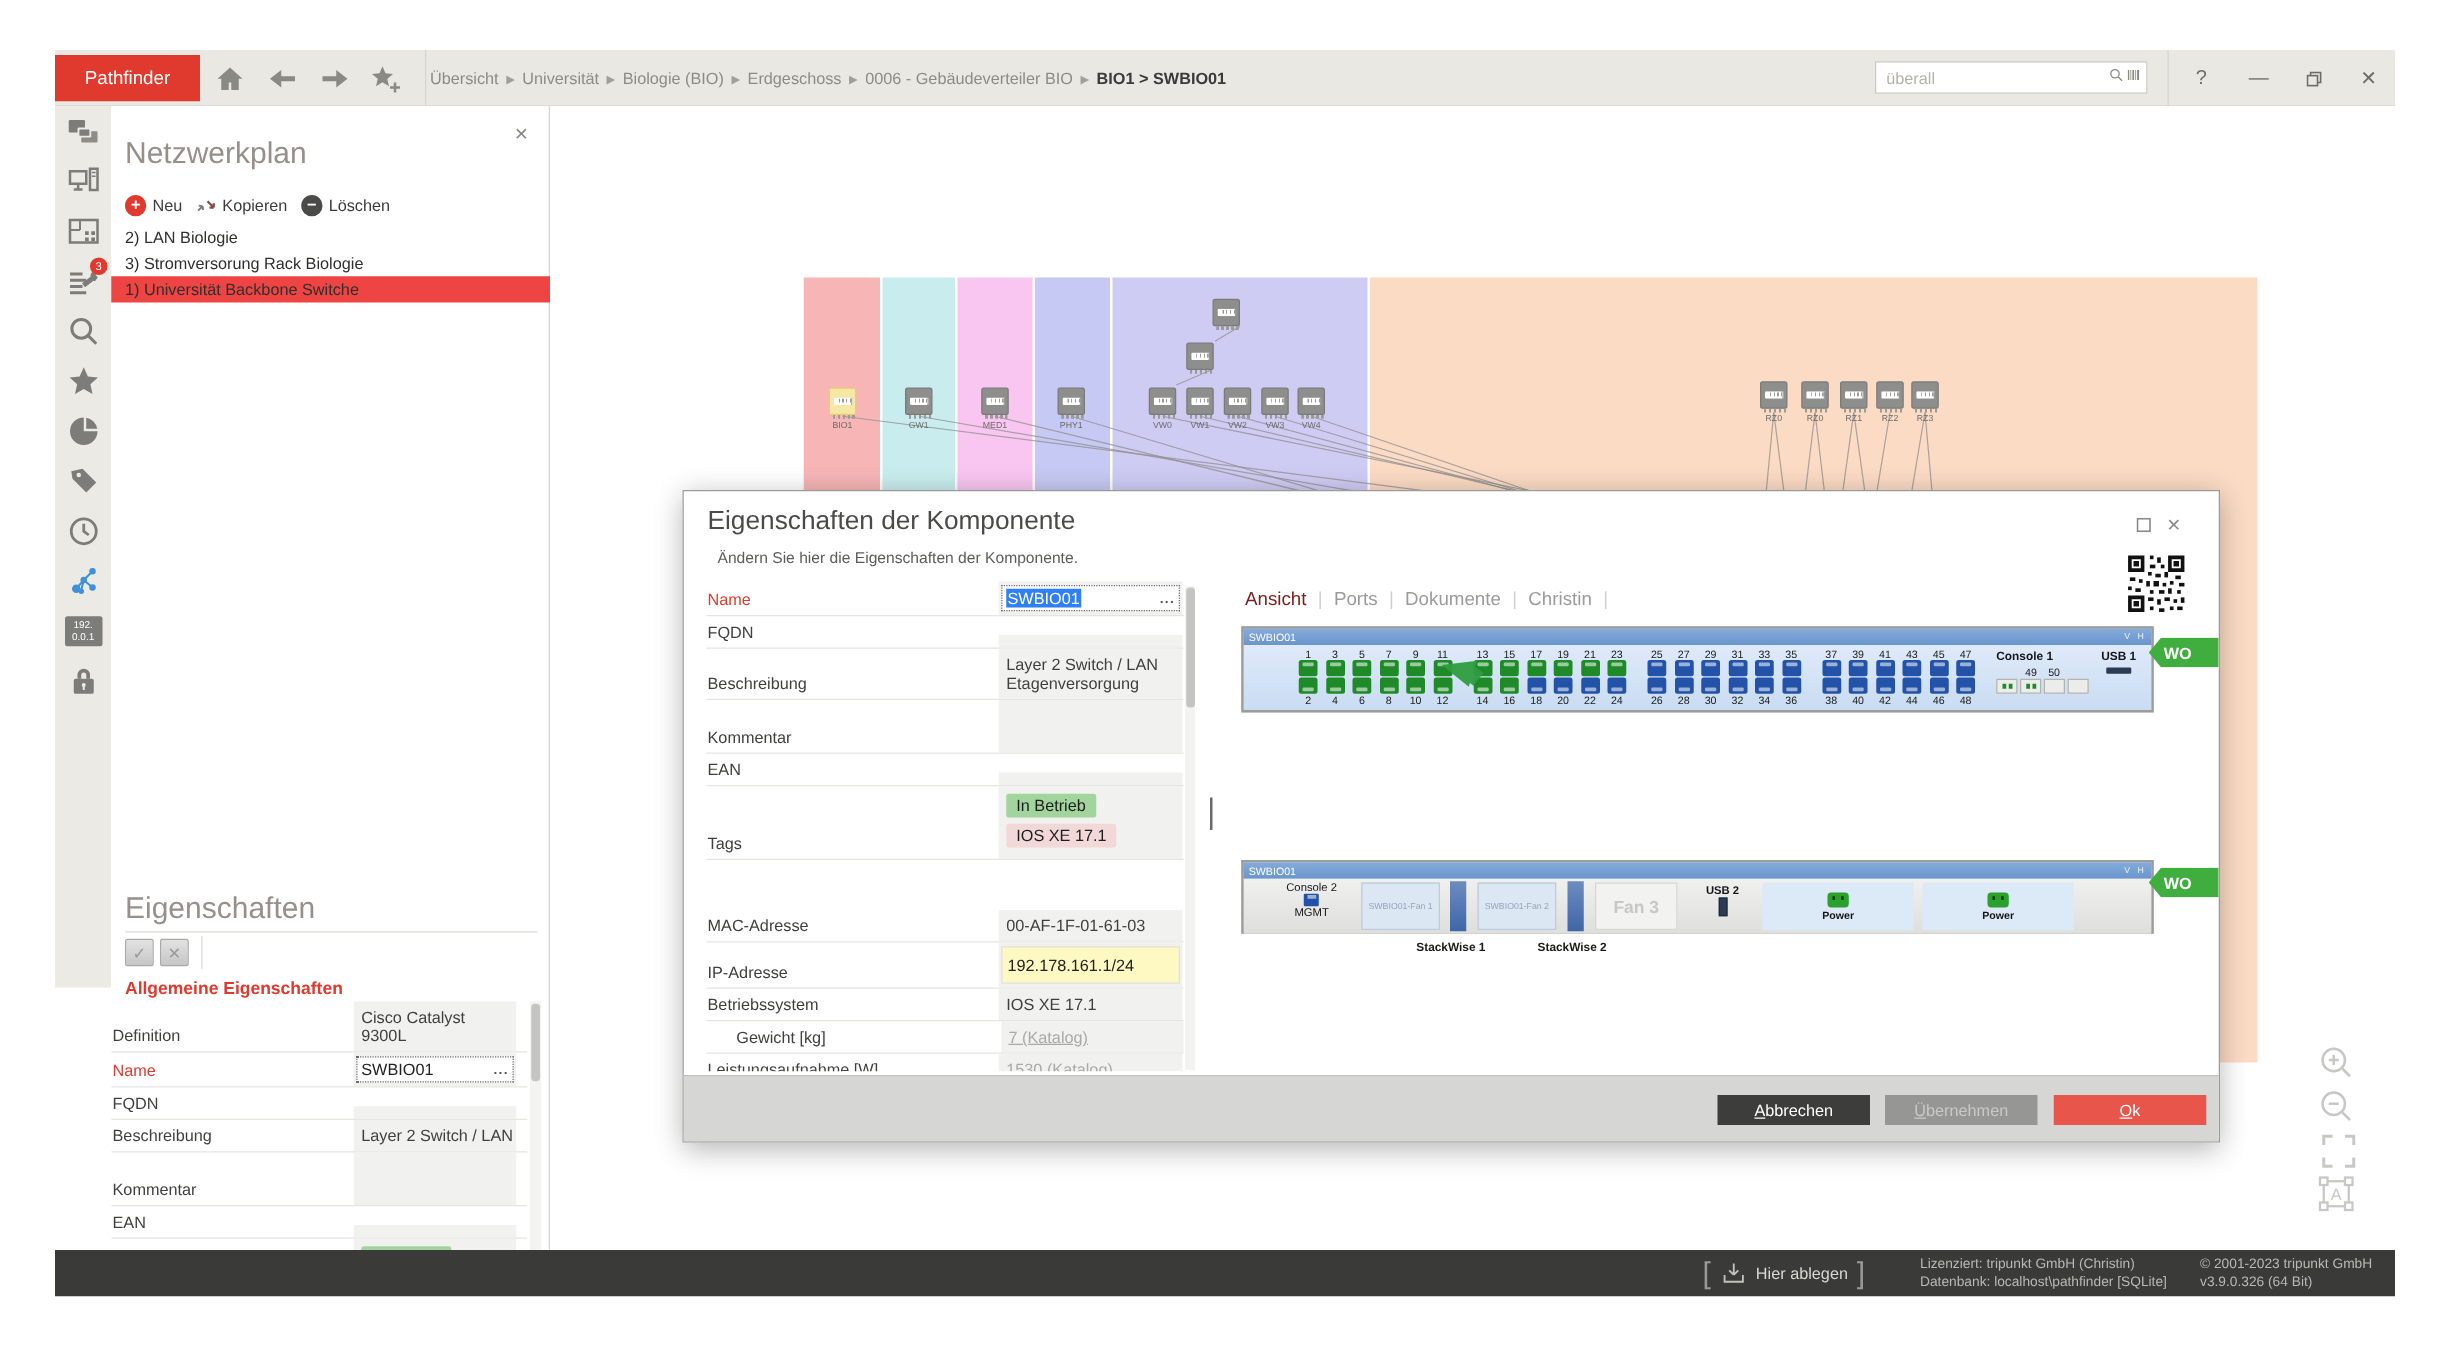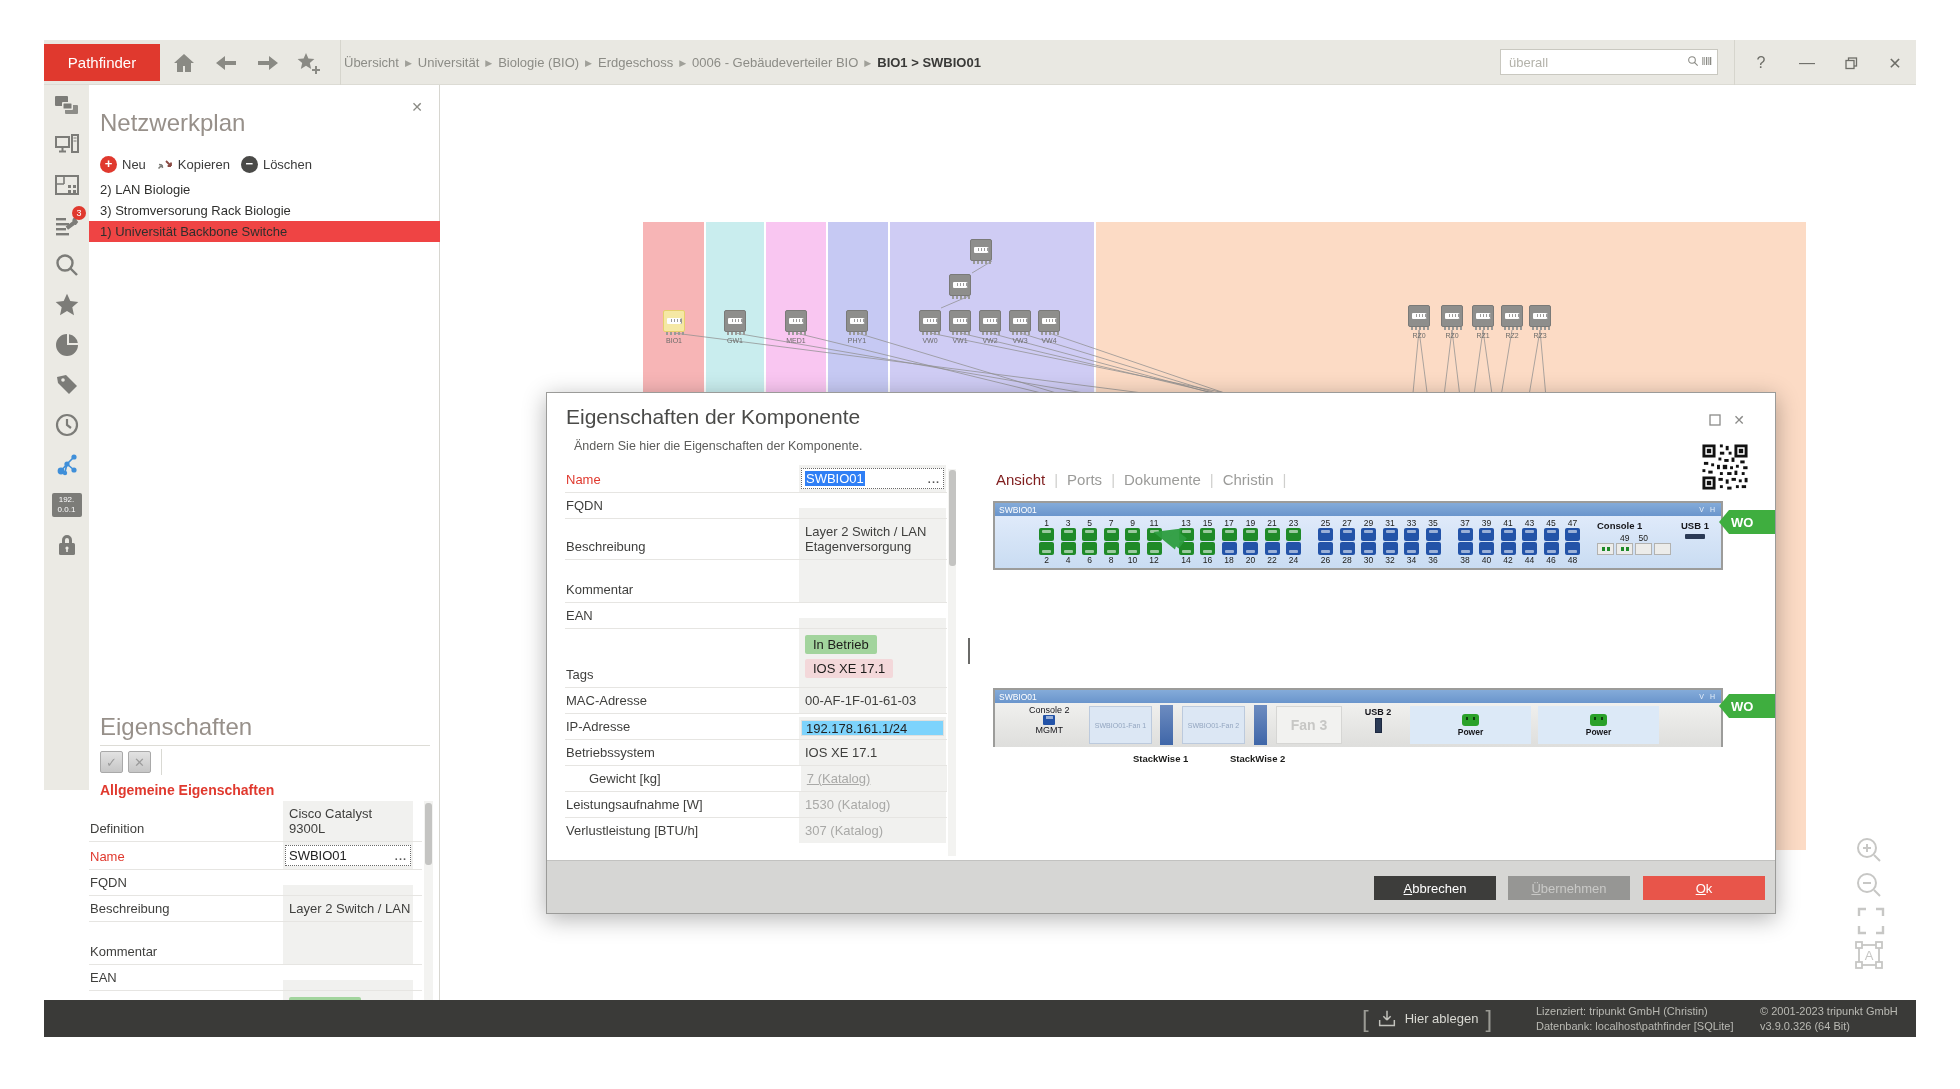--- a/index.html
+++ b/index.html
@@ -75,21 +75,21 @@
   .dlg-form { position:absolute; left:18px; top:72px; width:382px; height:392px; overflow:hidden; }
   .drow { display:flex; border-top:1px solid #e6e5e2; position:relative;align-items:flex-end; }
   .drow:first-child { border-top:none; }
   .drow .lab { width:234px; padding:5px 0 5px 1px; font-size:13px; color:#3f3f3d; }
   .drow .lab.req { color:#e0392e; }
   .drow .val { width:147px; background:#f1f1ef; padding:5px 2px 5px 6px; font-size:13px; color:#3f3f3d; white-space:pre-line; }
   .drow .val.muted { color:#a9a9a7; }
   .drow.header { border-top:1px solid #dcdcda; }
   .drow.header .lab { width:100%; color:#e0392e; font-weight:bold; font-size:14px; }
   .sel-text { background:#2f7ff5; color:#fff; padding:0 1px; }
-  .ip-input { background:#7dd3fc; border:1px solid #e0e0de; height:16px; display:flex; align-items:center; padding:0 4px; font-size:13px; color:#222; }
+  .ip-input { background:#fef9c3; border:1px solid #e0e0de; height:30px; display:flex; align-items:center; padding:0 4px; font-size:13px; color:#222; }
   .dlg-scroll { left:401px; top:76px; width:8px; height:387px; }
   .caret-mark { position:absolute; left:421px; top:245px; width:1.5px; height:26px; background:#6a6a68; }
 
   .tabs { position:absolute; left:440px; top:78px; display:flex; align-items:center; font-size:15px; color:#9b9b99; }
   .tabs .tab { padding:0 9px; }
   .tabs .tab.active { color:#7f1d1d; }
   .tabs .tsep { color:#cfcfcd; }
 
   .swview { position:absolute; left:446px; width:730px; border:2px solid #9c9c9a; background:#cfdff2; }
   .sw-titlebar { height:13px; background:linear-gradient(#84abd9,#6a95cc); display:flex; align-items:center; padding:0 4px; }
@@ -607,21 +607,21 @@
         </div>
         <div class="drow">
           <div class="lab" style="width: 234px;">EAN</div>
           <div class="val empty" style="width: 147px;"></div>
         </div>
         <div class="drow">
           <div class="lab" style="width: 234px;">Tags</div>
           <div class="val" style="width: 147px; min-height: 52px;"><div><span class="badge-tag bg-green">In Betrieb</span></div><div><span class="badge-tag bg-pink">IOS XE 17.1</span></div></div>
         </div>
         <div class="drow">
-          <div class="lab" style="width: 234px;">MAC-Adresse</div>
+          <div class="lab" style="width: 234px; margin-top: 40px;">MAC-Adresse</div>
           <div class="val" style="width: 147px;">00-AF-1F-01-61-03</div>
         </div>
         <div class="drow">
           <div class="lab" style="width: 234px;">IP-Adresse</div>
           <div class="val" style="width: 147px; padding: 3px 2px;"><div class="ip-input">192.178.161.1/24</div></div>
         </div>
         <div class="drow">
           <div class="lab" style="width: 234px;">Betriebssystem</div>
           <div class="val" style="width: 147px;">IOS XE 17.1</div>
         </div>

